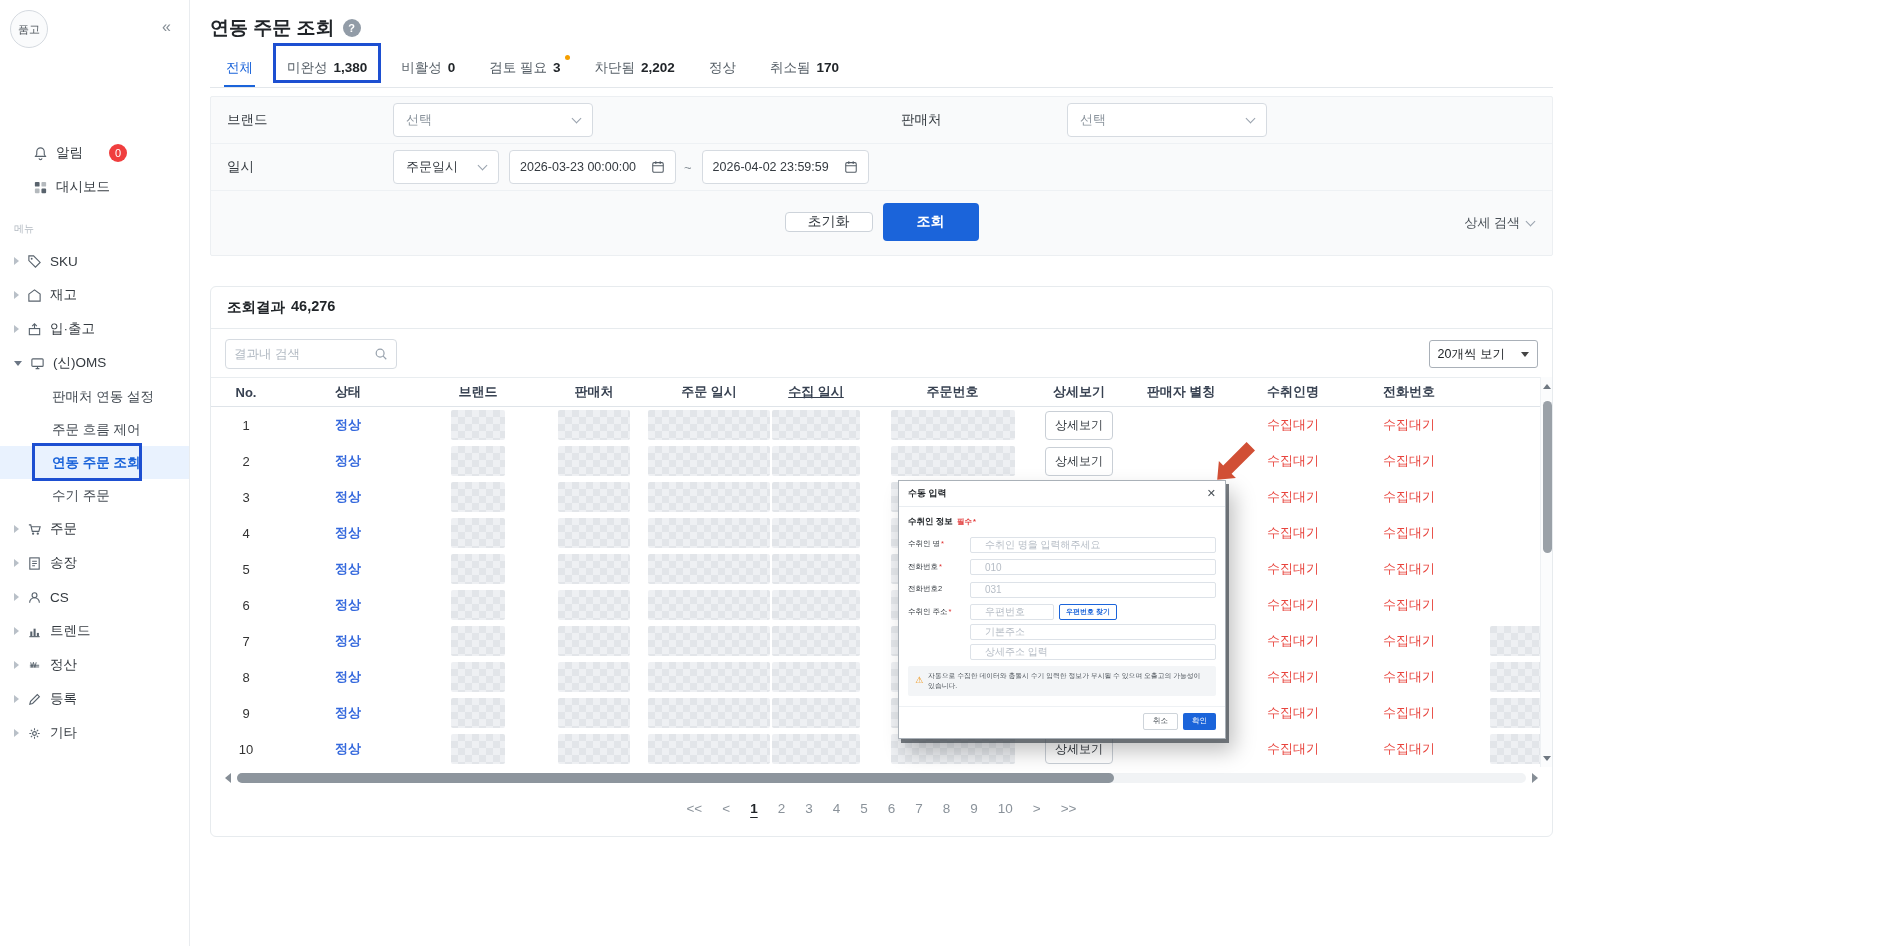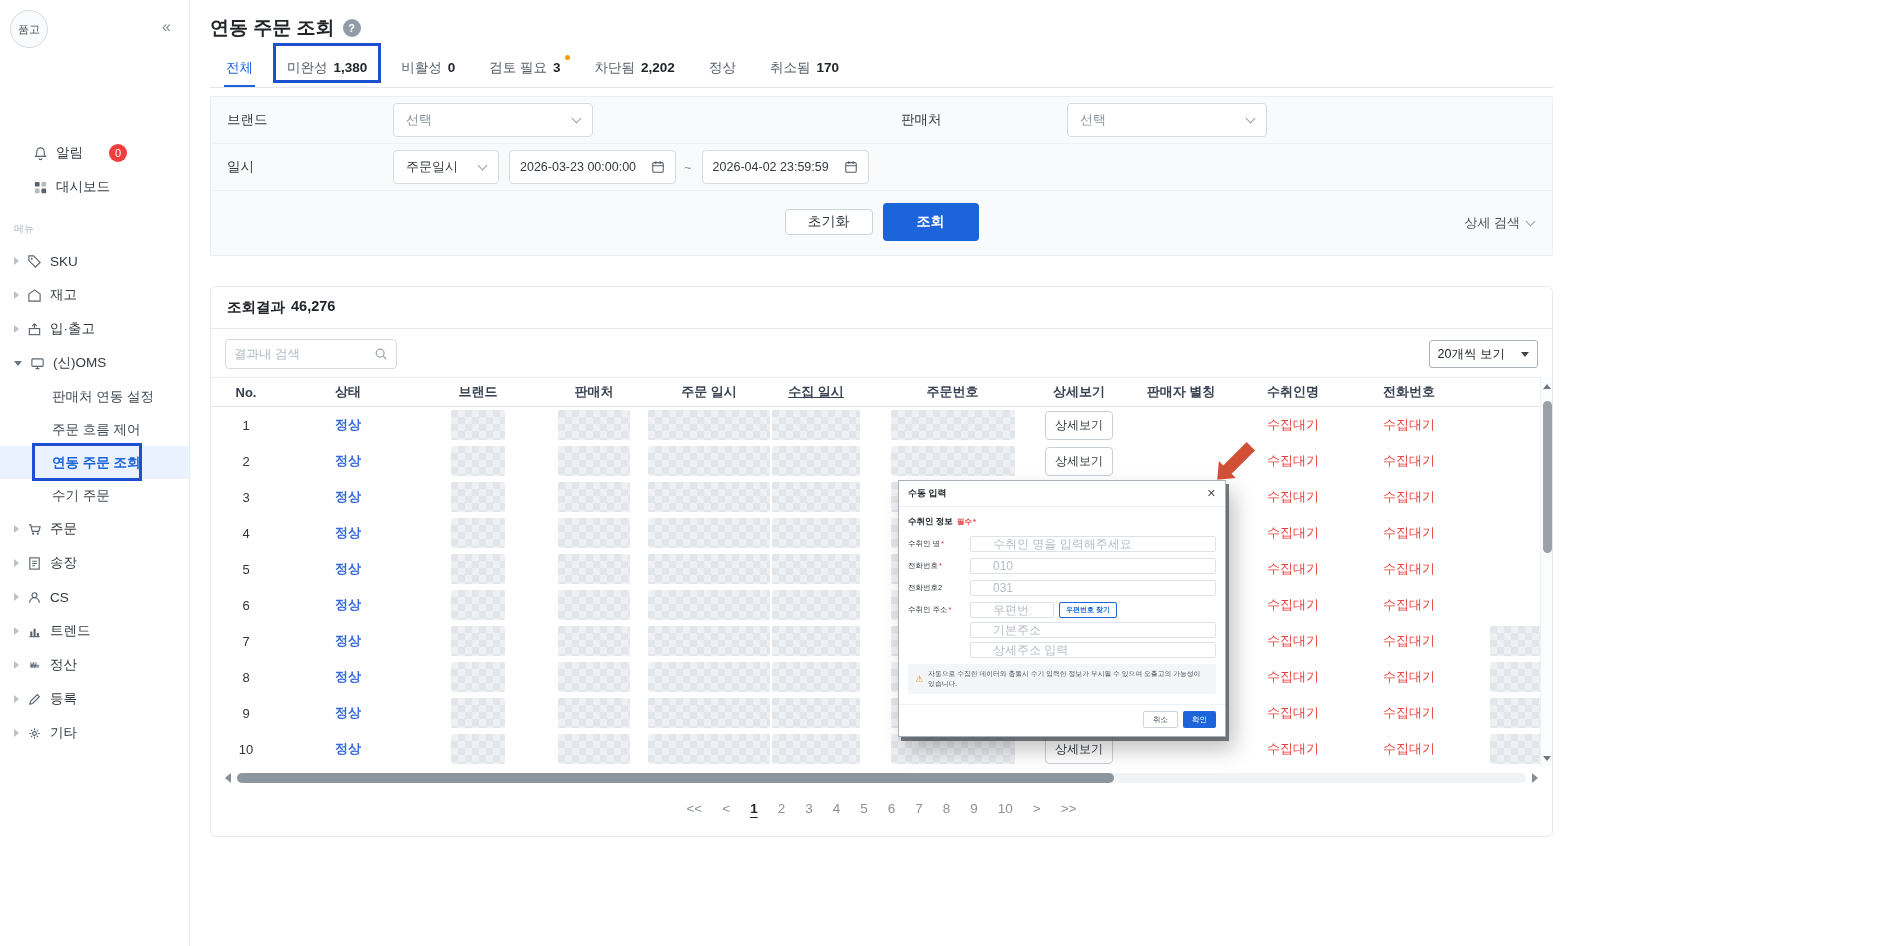--- a/index.html
+++ b/index.html
@@ -57,21 +57,21 @@
   .f-label.second { margin-left:308px; }
   .select { height:34px; background:#fff; border:1px solid #d6dbe1; border-radius:4px; display:flex; align-items:center;
     justify-content:space-between; padding:0 12px; font-size:13px; color:#8b949d; cursor:pointer; }
   .sel-brand, .sel-seller { width:200px; }
   .sel-datetype { width:106px; color:#343a40; }
   .date-input { height:34px; width:167px; border:1px solid #d6dbe1; border-radius:4px; background:#fff; display:flex;
     align-items:center; padding:0 10px; font-size:12.5px; color:#343a40; margin-left:10px; cursor:text; }
   .date-input svg { width:14px; height:14px; margin-left:auto; color:#545d66; }
   .tilde { margin-left:8px; color:#868e96; }
   .f-actions { display:flex; justify-content:center; align-items:center; gap:10px; padding:12px 0 14px; position:relative; }
-  .btn-reset { width:88px; height:26px; background:#fff; border:1px solid #cdd3da; border-radius:4px; font-size:14px; color:#343a40; cursor:pointer; }
+  .btn-reset { width:88px; height:20px; background:#fff; border:1px solid #cdd3da; border-radius:4px; font-size:14px; color:#343a40; cursor:pointer; }
   .btn-search { width:96px; height:38px; background:#1b64da; border:none; border-radius:4px; font-size:14px; color:#fff; font-weight:bold; cursor:pointer; }
   .adv-search { position:absolute; right:18px; top:50%; transform:translateY(-50%); display:flex; align-items:center; gap:7px;
     font-size:13px; color:#495057; cursor:pointer; }
 
   
   .results-card { margin-top:30px; border:1px solid #e7ebee; border-radius:6px; position:relative; background:#fff; }
   .r-head { padding:11px 16px; font-size:14.5px; font-weight:bold; color:#212529; border-bottom:1px solid #e7ebee; display:flex; gap:6px; }
   .r-toolbar { display:flex; justify-content:space-between; align-items:center; padding:10px 14px 8px; }
   .search-box { width:172px; height:30px; border:1px solid #d6dbe1; border-radius:4px; background:#fff; display:flex; align-items:center; padding:0 8px; }
   .search-box input { border:none; outline:none; flex:1; font-size:12.5px; font-family:inherit; color:#343a40; min-width:0; background:transparent; }
@@ -128,21 +128,21 @@
   .m-title { font-size:9px; font-weight:bold; color:#212529; }
   .m-close { font-size:11px; color:#495057; cursor:pointer; line-height:1; }
   .m-body { padding:7px 9px 4px; }
   .m-section { font-size:8.5px; font-weight:bold; color:#212529; margin:2px 0 8px; display:flex; align-items:center; gap:4px; }
   .req-badge { color:#e03131; font-size:7.5px; font-weight:bold; }
   .req-badge::after { content:"*"; margin-left:1px; }
   .m-row { display:flex; align-items:flex-start; margin-bottom:6px; }
   .m-label { width:62px; flex-shrink:0; font-size:7.5px; color:#343a40; padding-top:3px; }
   .m-label.required::after { content:"*"; color:#e03131; margin-left:1px; }
   .m-field { flex:1; }
-  .m-input { width:100%; height:16px; border:1px solid #dde2e8; border-radius:2px; font-size:12px; font-family:inherit; color:#343a40; padding:0 22px; outline:none; }
+  .m-input { width:100%; height:16px; border:1px solid #dde2e8; border-radius:2px; font-size:10px; font-family:inherit; color:#343a40; padding:0 14px; outline:none; }
   .m-input::placeholder { color:#b6bdc6; }
   .zip-row { display:flex; gap:5px; }
   .zip-row .m-input { width:84px; }
   .m-zipbtn { height:16px; border:1px solid #1b64da; color:#1b64da; background:#fff; border-radius:2px; font-size:7px; font-weight:bold; padding:0 6px; font-family:inherit; cursor:pointer; white-space:nowrap; }
   .m-field .m-input + .m-input, .m-field .zip-row + .m-input { margin-top:4px; }
   .m-warning { display:flex; gap:5px; align-items:center; background:#f3f5f7; border-radius:2px; padding:5px 7px; font-size:6.8px; color:#495057; margin:4px 0 6px; }
   .warn-ic { color:#f08c00; font-size:9px; line-height:1; }
   .m-foot { display:flex; justify-content:flex-end; gap:5px; padding:6px 9px 8px; border-top:1px solid #eef1f4; }
   .m-cancel { height:17px; padding:0 9px; border:1px solid #ced4da; background:#fff; font-size:7.5px; border-radius:2px; color:#495057; font-family:inherit; cursor:pointer; }
   .m-ok { height:17px; padding:0 9px; background:#1b64da; color:#fff; font-size:7.5px; border-radius:2px; border:none; font-family:inherit; cursor:pointer; }

